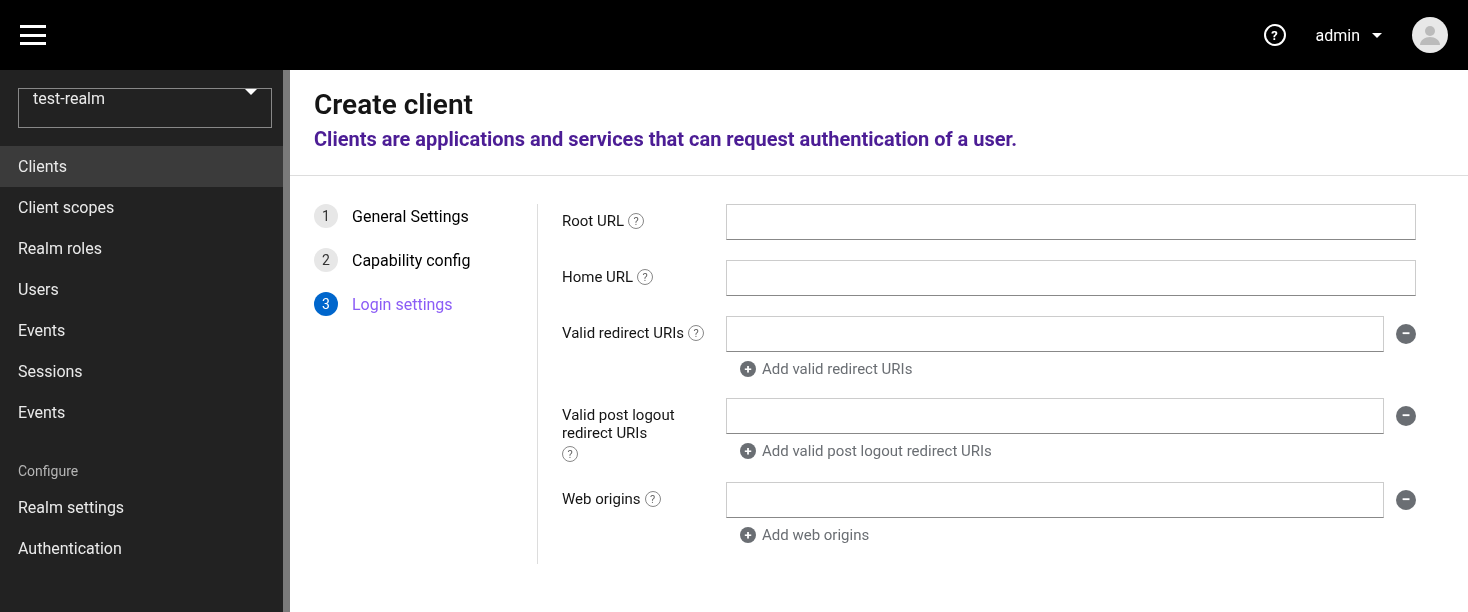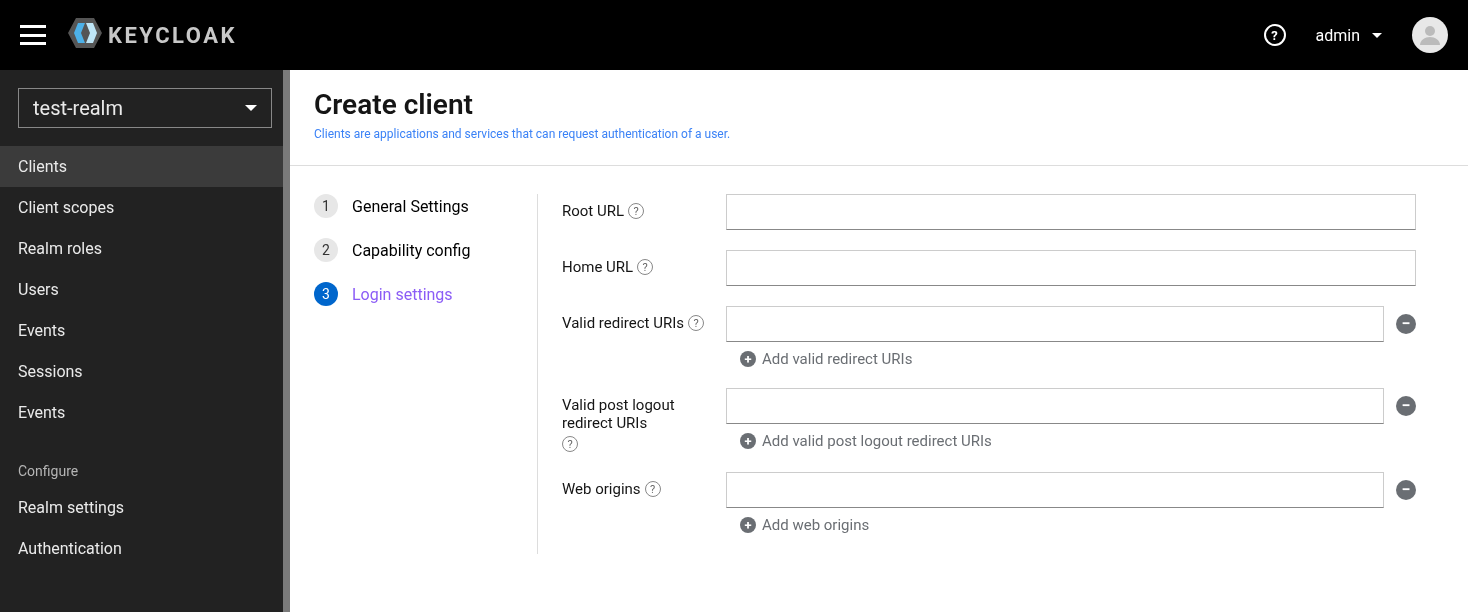--- a/index.html
+++ b/index.html
@@ -16,31 +16,31 @@
   .header-right { display: flex; align-items: center; gap: 30px; }
   .help-icon { width: 22px; height: 22px; border: 2px solid #fff; border-radius: 50%; display: flex; align-items: center; justify-content: center; font-size: 13px; font-weight: 700; cursor: pointer; }
   .user-menu { display: flex; align-items: center; gap: 12px; cursor: pointer; font-size: 16px; }
   .caret-down { width: 0; height: 0; border-left: 5px solid transparent; border-right: 5px solid transparent; border-top: 5px solid #fff; }
   .avatar { width: 36px; height: 36px; border-radius: 50%; background: #e8e8e8; display:flex; align-items:center; justify-content:center; }
 
   
   .main { display: flex; height: calc(612px - 70px); }
   .sidebar { width: 290px; background: #222; color: #eaeaea; overflow: auto; position: relative; }
   .sidebar::after { content:""; position:absolute; right:0; top:0; bottom:0; width:7px; background:#7a7a7a; }
-  .realm-select { margin: 18px; border: 1px solid #888; height: 40px; display: flex; align-items: center; justify-content: space-between; padding: 0 14px; cursor: pointer; font-size: 20px; }
+  .realm-select { margin: 18px; border: 1px solid #888; height: 40px; display: flex; align-items: flex-start; justify-content: space-between; padding: 0 14px; cursor: pointer; font-size: 16px; }
   .realm-caret { width: 0; height: 0; border-left: 6px solid transparent; border-right: 6px solid transparent; border-top: 6px solid #fff; }
   .side-section-title { font-size: 14px; color: #b5b5b5; padding: 12px 18px 8px; }
   .side-item { padding: 11px 18px; font-size: 16px; cursor: pointer; }
   .side-item.active { background: #3b3b3b; }
 
   
   .content { flex: 1; overflow: auto; }
   .page-header { padding: 18px 24px 24px; border-bottom: 1px solid #ddd; }
   .page-title { font-size: 28px; font-weight: 600; margin-bottom: 6px; color:#151515;}
-  .page-subtitle { font-size: 12px; color: #3b82f6; }
+  .page-subtitle { font-size: 20px; color: #4c1d95; font-weight: bold; }
 
   .wizard { display: flex; padding: 28px 24px; }
   .steps { width: 224px; border-right: 1px solid #ddd; padding-right: 10px; }
   .step { display: flex; align-items: center; gap: 14px; margin-bottom: 20px; cursor: pointer; }
   .step-circle { width: 24px; height: 24px; border-radius: 50%; background: #e7e7e7; color: #333; display: flex; align-items: center; justify-content: center; font-size: 14px; }
   .step.active .step-circle { background: #0066cc; color: #fff; }
   .step-label { font-size: 16px; color: #000000; }
   .step.active .step-label { color: #8b5cf6; }
 
   .form-pane { flex: 1; padding-left: 24px; }
@@ -57,30 +57,20 @@
 </style>
 </head>
 <body>
 
 <div class="header">
   <div class="hamburger">
     <span></span>
       <span></span>
       <span></span>
   </div>
-  <div class="logo">
-    <span class="logo-mark">
-      <svg width="34" height="30" viewBox="0 0 34 30">
-          <polygon points="8,0 26,0 34,15 26,30 8,30 0,15" fill="#555"></polygon>
-          <polygon points="10,5 17,5 13,15 17,25 10,25 6,15" fill="#4db1e8"></polygon>
-          <polygon points="18,5 25,5 29,15 25,25 18,25 22,15" fill="#bfe6f7"></polygon>
-        </svg>
-    </span>
-    <span class="logo-text">KEYCLOAK</span>
-  </div>
   <div class="header-spacer"></div>
   <div class="header-right">
     <div class="help-icon">?</div>
     <div class="user-menu">
       <span>admin</span>
       <span class="caret-down"></span>
     </div>
     <div class="avatar">
       <svg width="24" height="24" viewBox="0 0 24 24" fill="#bbb">
           <circle cx="12" cy="8" r="5"></circle>

